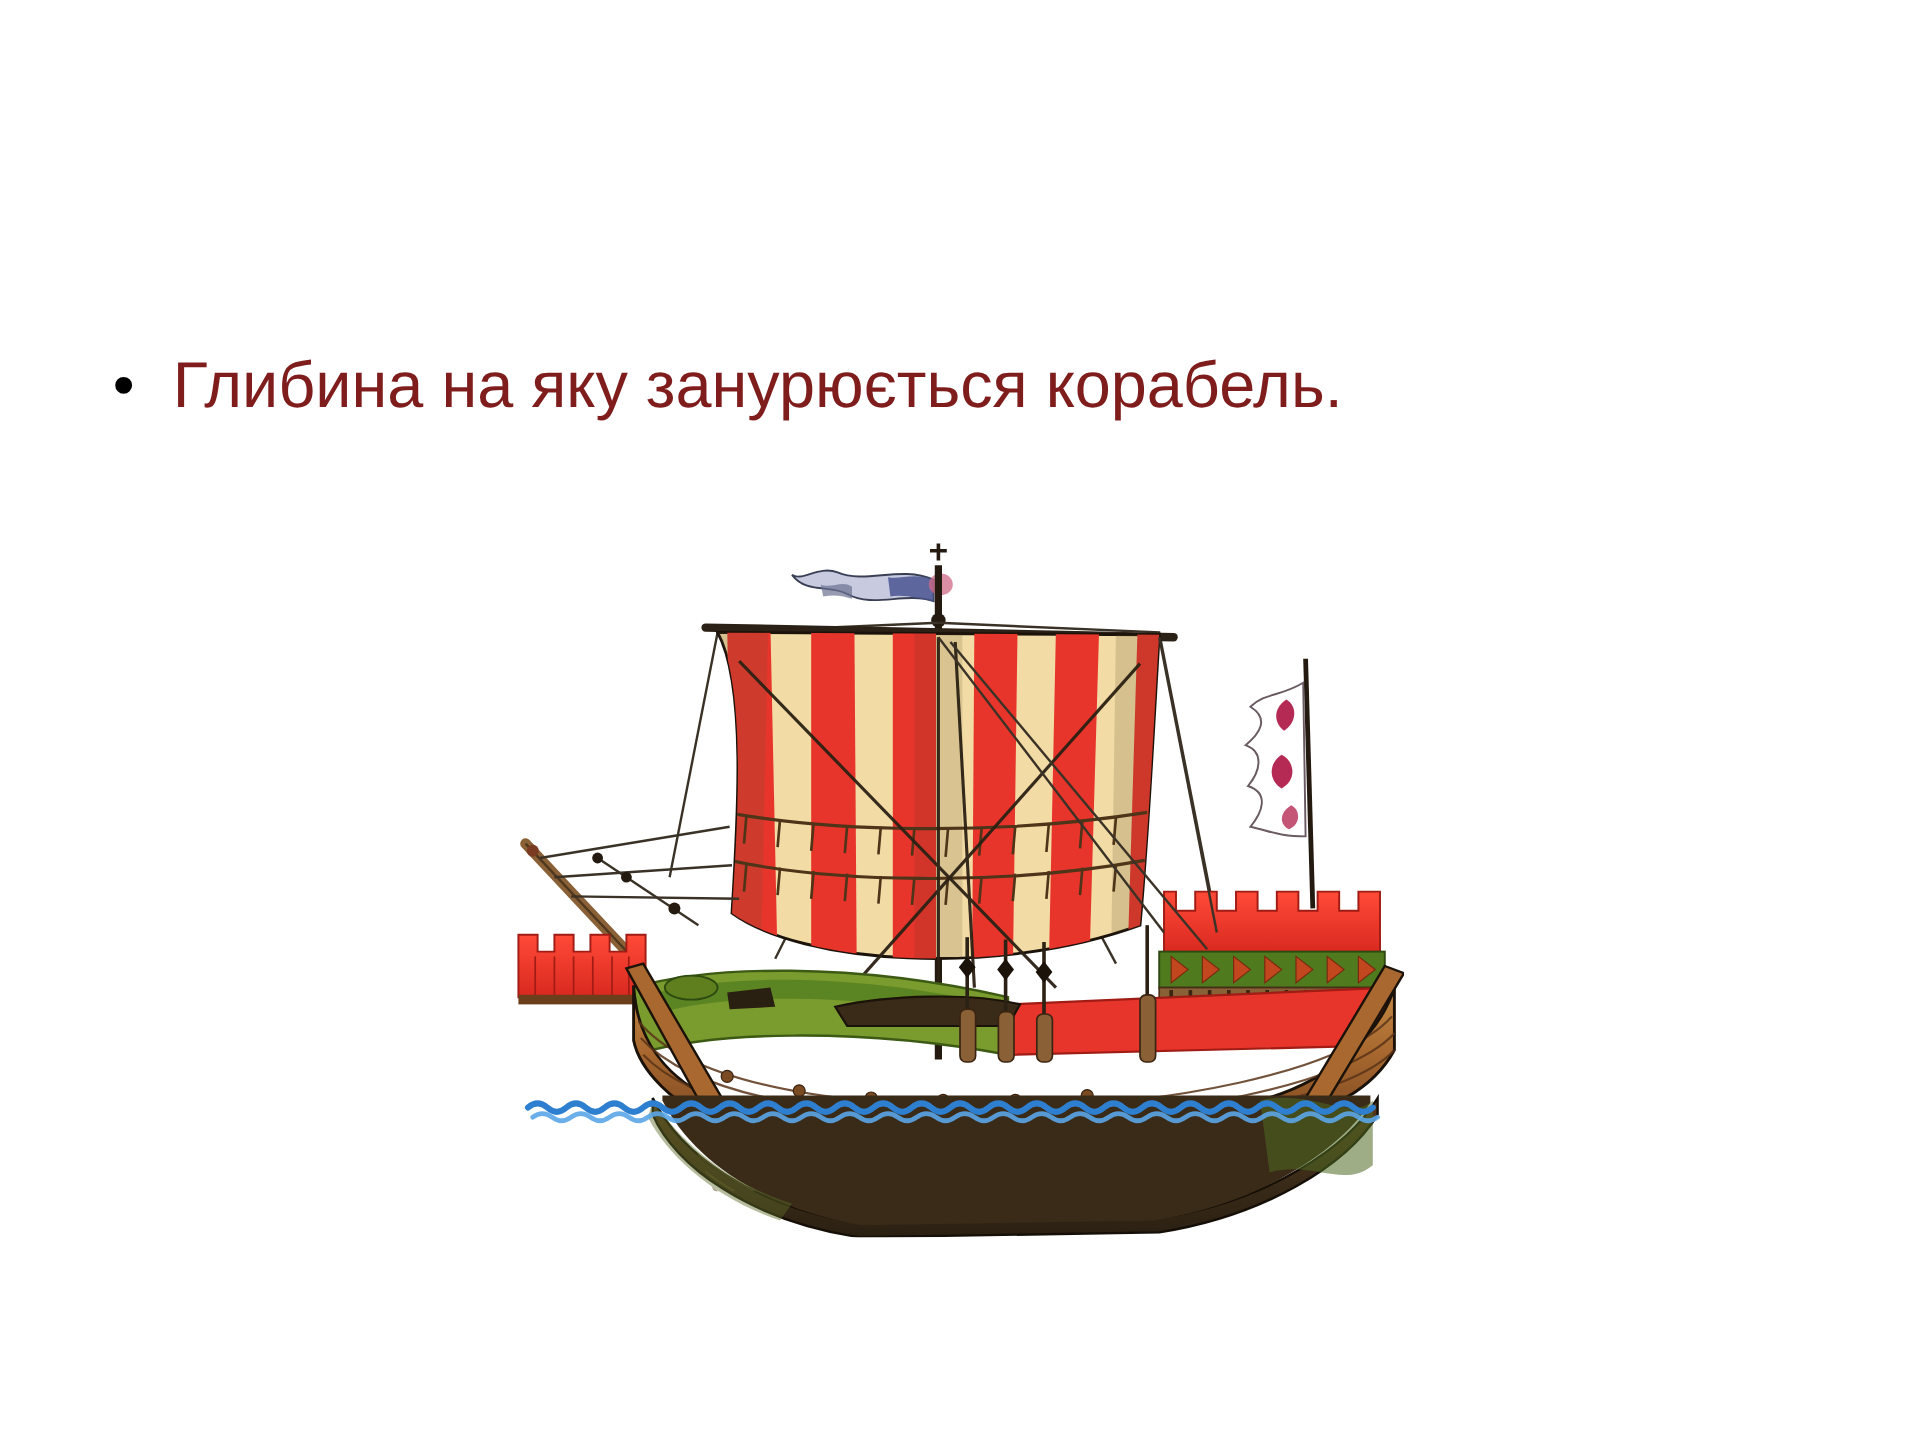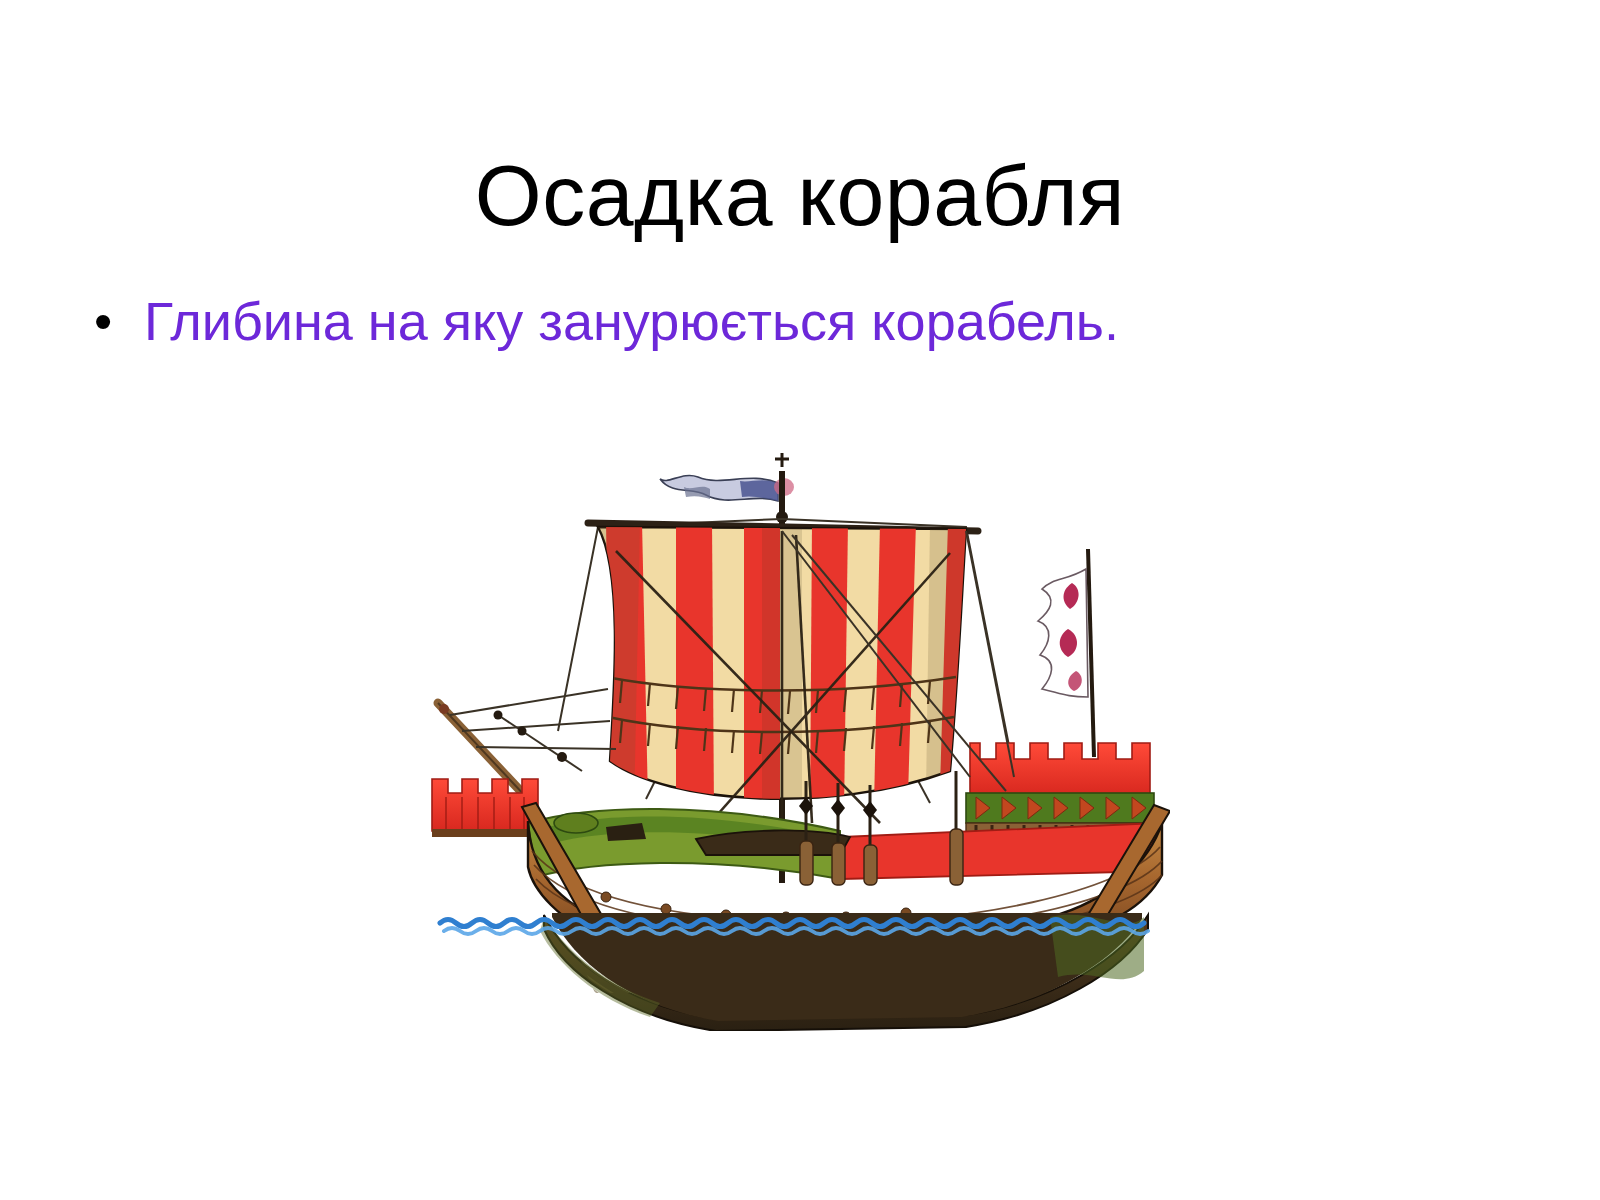--- a/index.html
+++ b/index.html
@@ -60,21 +60,21 @@
     text-align: left;
     padding-left: 16px;
     box-sizing: border-box;
     color: #000000;
   }
   .bullet-text {
     flex: 1 1 auto;
     font-size: 54px;
     line-height: 66px;
     font-weight: 400;
-    color: #6d28d9;
+    color: #7f1d1d;
     white-space: nowrap;
   }
 
   
   #ship-figure {
     position: absolute;
     left: 370px;
     top: 415px;
     width: 760px;
     height: 600px;
@@ -83,23 +83,20 @@
     display: block;
     width: 760px;
     height: 600px;
   }
 </style>
 </head>
 <body>
 
 <div id="slide">
 
-  <div id="title-block">
-    <h1 id="slide-title">Осадка корабля</h1>
-  </div>
 
   <div id="body-block">
     <div class="bullet-row">
       <span class="bullet-marker">•</span>
       <span class="bullet-text">Глибина на яку занурюється корабель.</span>
     </div>
   </div>
 
   <figure id="ship-figure">
     <svg viewBox="0 0 760 600" xmlns="http://www.w3.org/2000/svg">

